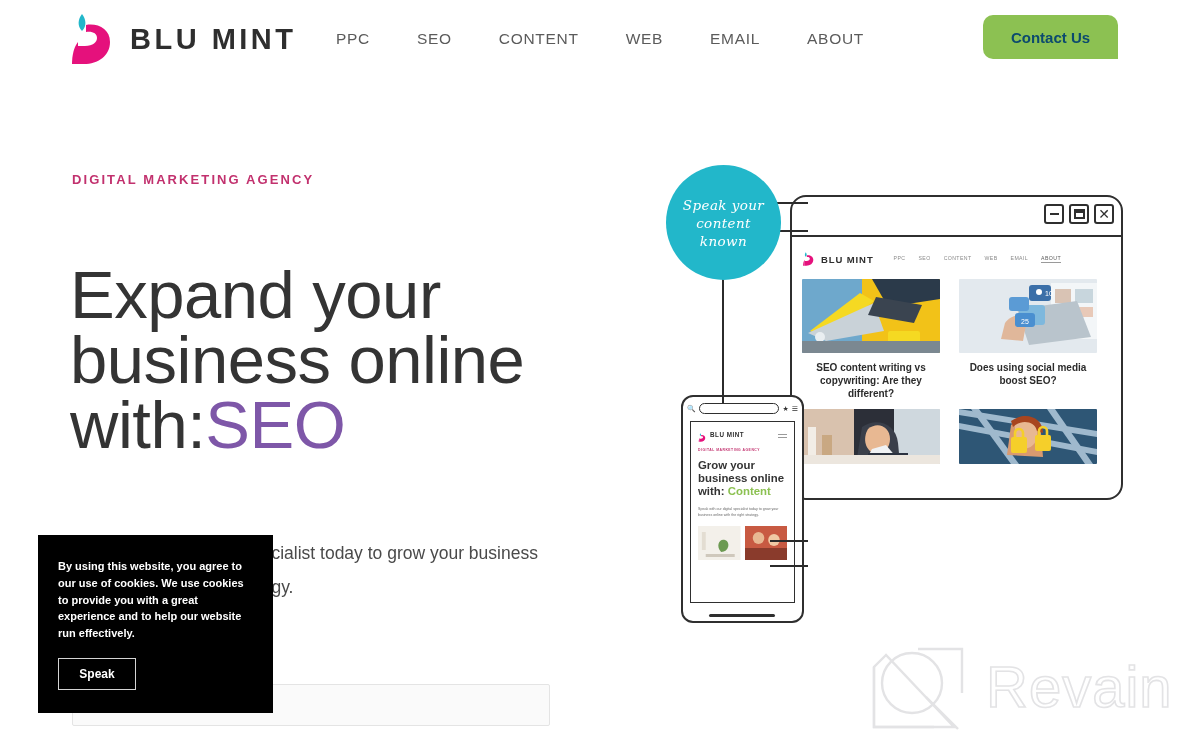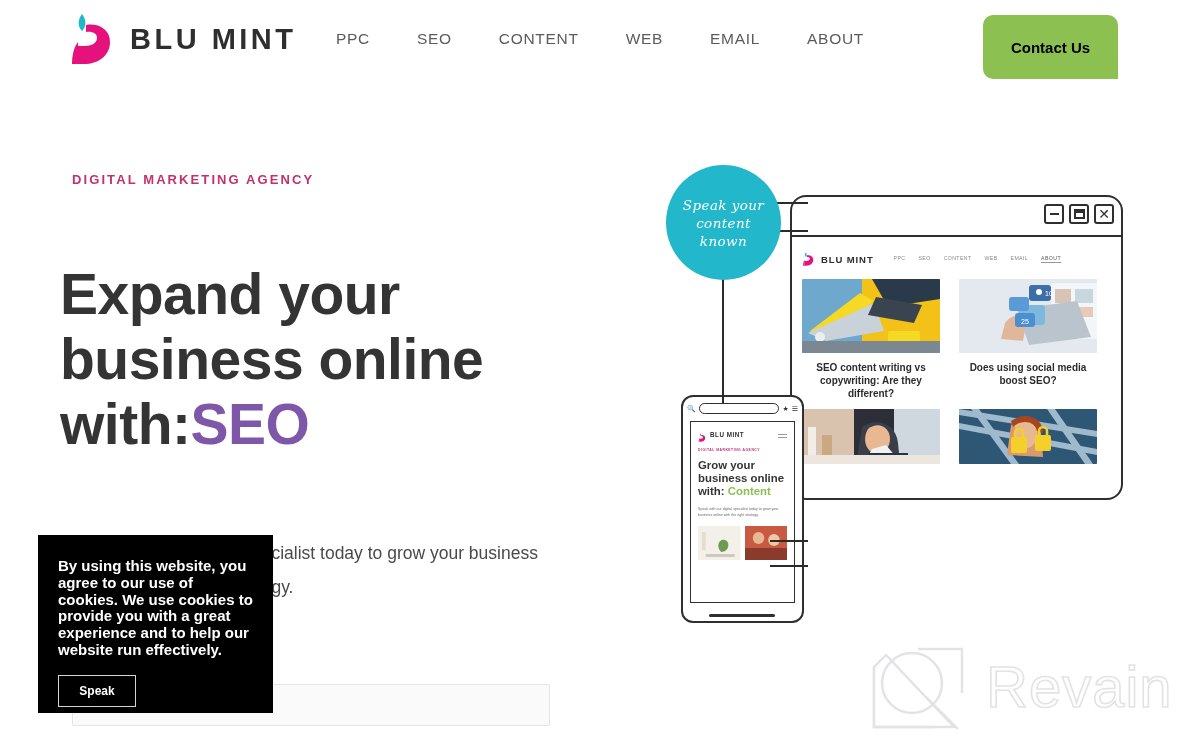--- a/index.html
+++ b/index.html
@@ -21,46 +21,46 @@
   .logo-text { margin-left:10px; font-size:29px; font-weight:700; letter-spacing:3.5px;
                color:#2e2e2e; font-family:"Liberation Sans", sans-serif; }
 
   .nav { position:absolute; left:336px; top:30px; display:flex; gap:0; }
   .nav-item { font-size:15.5px; color:#5b5b5b; letter-spacing:0.7px;
               padding:0 24px 0 0; margin-right:23px; cursor:pointer; white-space:nowrap; }
   .nav-item:last-child { margin-right:0; }
 
   .contact-btn {
     position:absolute; right:72px; top:15px;
-    width:135px; height:64px;
+    width:135px; height:44px;
     background:#8cc152;
-    color:#000000; font-size:15px; font-weight:700;
+    color:#0c4a6e; font-size:15px; font-weight:700;
     display:flex; align-items:center; justify-content:center;
     border:none; cursor:pointer;
     border-radius:10px 10px 0 10px;
   }
 
   
   .eyebrow { position:absolute; left:72px; top:172px; font-size:13px; font-weight:700;
              letter-spacing:2.1px; color:#c2316e; }
-  .headline { position:absolute; left:60px; top:262px; width:520px;
-              font-size:57px; line-height:65px; font-weight:700; color:#343434;
+  .headline { position:absolute; left:70px; top:262px; width:520px;
+              font-size:67px; line-height:65px; font-weight:400; color:#343434;
               letter-spacing:-0.5px; }
   .headline .accent { color:#7e57a8; }
   .subcopy { position:absolute; left:72px; top:536px; width:470px;
              font-size:17.5px; line-height:34px; color:#4a4a4a; }
   .hero-input { position:absolute; left:72px; top:684px; width:478px; height:42px;
                 background:#fafafa; border:1px solid #e4e4e4; border-radius:2px; }
 
   
   .cookie {
     position:absolute; left:38px; top:535px; width:235px; height:178px;
     background:#000; z-index:40; padding:23px 20px 0 20px;
   }
-  .cookie-text { color:#fff; font-size:15px; line-height:16.8px; font-weight:700; }
+  .cookie-text { color:#fff; font-size:11px; line-height:16.8px; font-weight:700; }
   .cookie-accept {
     margin-top:16px; width:78px; height:32px; background:#000; color:#fff;
     border:1px solid #d4d4d4; font-size:12px; font-weight:700; cursor:pointer;
     display:flex; align-items:center; justify-content:center;
   }
 
   
   .illo { position:absolute; left:650px; top:150px; width:500px; height:470px; }
 
   .bubble {

